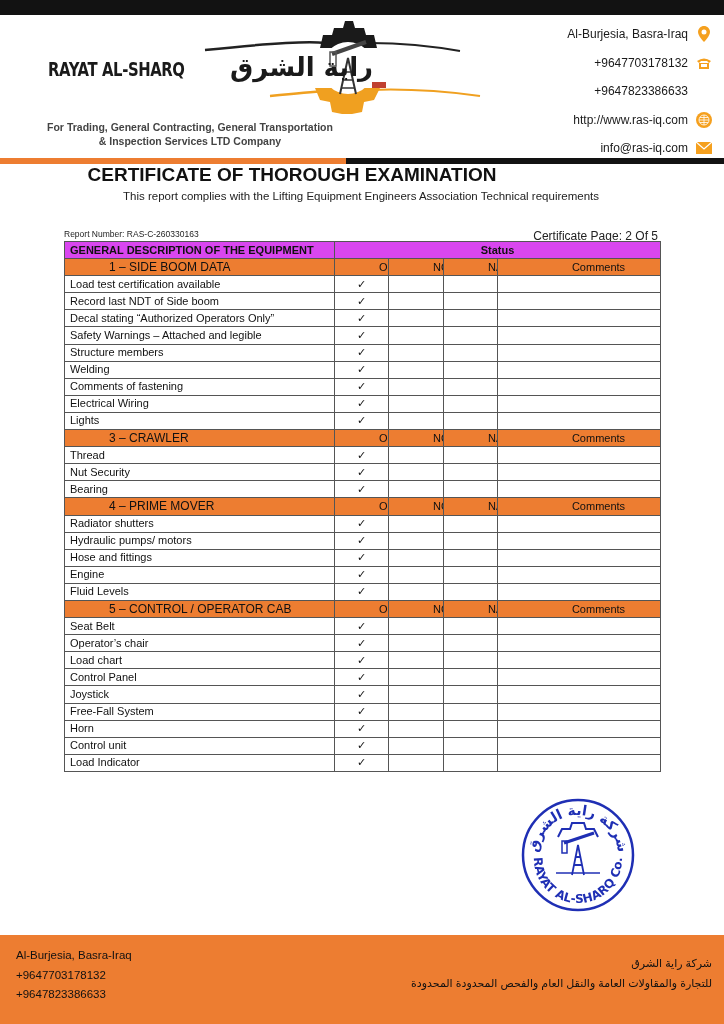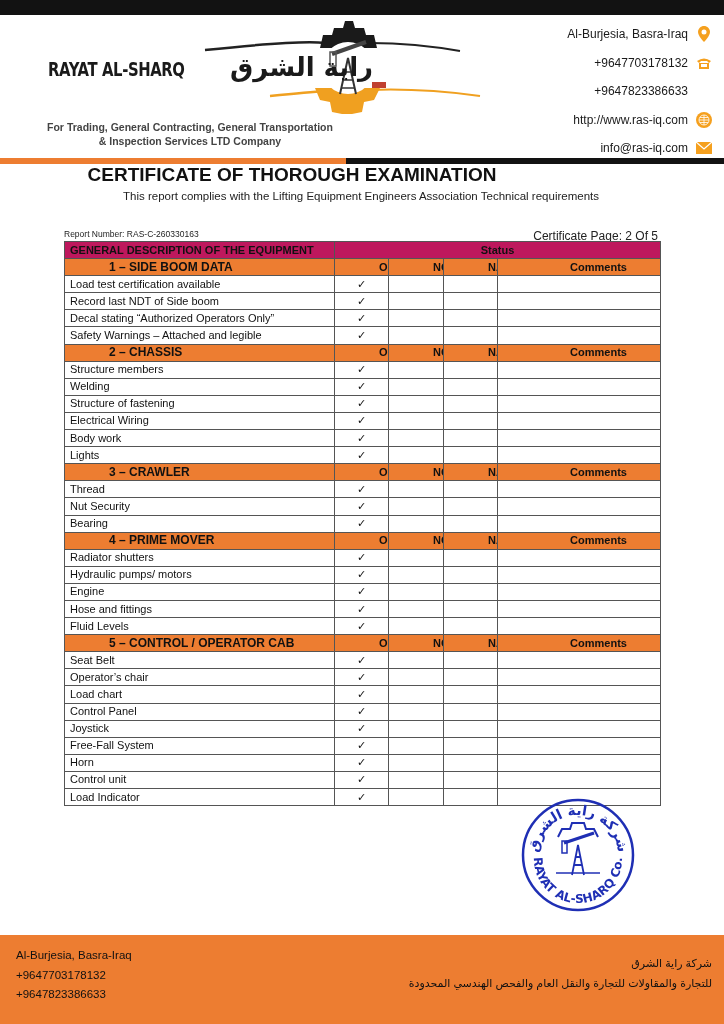--- a/index.html
+++ b/index.html
@@ -29,22 +29,22 @@
   .subtitle { position: absolute; left: 0; top: 190px; width: 722px; text-align: center; font-size: 11.5px; color: #222; }
 
   .report-num { position: absolute; left: 64px; top: 229px; font-size: 8.5px; color: #222; }
   .cert-page { position: absolute; right: 66px; top: 229px; font-size: 12px; color: #222; }
 
   
   table.exam { position: absolute; left: 64px; top: 241px; width: 596px; border-collapse: collapse; table-layout: fixed; }
   table.exam td { border: 1px solid #555; height: 17.1px; font-size: 11px; padding: 0 5px; line-height: 15px; vertical-align: middle; white-space: nowrap; overflow: hidden; }
   table.exam td.desc { font-weight: normal; color: #111; }
   table.exam td.center { text-align: center; }
-  table.exam tr.head td { font-weight: bold; background: #be185d; }
-  table.exam tr.section td { background: #ed7d31; font-weight: bold; color: #111; font-size: 12px; padding-left: 44px; }
+  table.exam tr.head td { font-weight: bold; background: #d946ef; }
+  table.exam tr.section td { background: #ed7d31; font-weight: normal; color: #111; font-size: 12px; padding-left: 44px; }
   table.exam tr.section td.center { font-size: 11px; }
   .check { font-size: 11px; font-weight: normal; color: #111; }
 
   
   .stamp { position: absolute; left: 520px; top: 797px; width: 116px; height: 116px; }
 
   
   .footer { position: absolute; left: 0; top: 935px; width: 724px; height: 89px; background: #ed7d31; }
   .footer-left { position: absolute; left: 16px; top: 11px; font-size: 11.5px; line-height: 19.5px; color: #111; }
   .footer-right { position: absolute; right: 12px; top: 18px; text-align: right; direction: rtl; font-size: 11px; line-height: 20px; color: #111; }
@@ -177,57 +177,43 @@
         <td class="center"></td>
         <td></td>
       </tr>
       <tr>
         <td class="desc">Safety Warnings – Attached and legible</td>
         <td class="center check">✓</td>
         <td class="center"></td>
         <td class="center"></td>
         <td></td>
       </tr>
-      <tr class="section">
-        <td class="desc">2 – CHASSIS</td>
-        <td class="center">OK</td>
-        <td class="center">NO</td>
-        <td class="center">NA</td>
-        <td class="center">Comments</td>
-      </tr>
       <tr>
         <td class="desc">Structure members</td>
         <td class="center check">✓</td>
         <td class="center"></td>
         <td class="center"></td>
         <td></td>
       </tr>
       <tr>
         <td class="desc">Welding</td>
         <td class="center check">✓</td>
         <td class="center"></td>
         <td class="center"></td>
         <td></td>
       </tr>
       <tr>
-        <td class="desc">Structure of fastening</td>
+        <td class="desc">Comments of fastening</td>
         <td class="center check">✓</td>
         <td class="center"></td>
         <td class="center"></td>
         <td></td>
       </tr>
       <tr>
         <td class="desc">Electrical Wiring</td>
-        <td class="center check">✓</td>
-        <td class="center"></td>
-        <td class="center"></td>
-        <td></td>
-      </tr>
-      <tr>
-        <td class="desc">Body work</td>
         <td class="center check">✓</td>
         <td class="center"></td>
         <td class="center"></td>
         <td></td>
       </tr>
       <tr>
         <td class="desc">Lights</td>
         <td class="center check">✓</td>
         <td class="center"></td>
         <td class="center"></td>
@@ -276,28 +262,28 @@
         <td></td>
       </tr>
       <tr>
         <td class="desc">Hydraulic pumps/ motors</td>
         <td class="center check">✓</td>
         <td class="center"></td>
         <td class="center"></td>
         <td></td>
       </tr>
       <tr>
+        <td class="desc">Hose and fittings</td>
+        <td class="center check">✓</td>
+        <td class="center"></td>
+        <td class="center"></td>
+        <td></td>
+      </tr>
+      <tr>
         <td class="desc">Engine</td>
-        <td class="center check">✓</td>
-        <td class="center"></td>
-        <td class="center"></td>
-        <td></td>
-      </tr>
-      <tr>
-        <td class="desc">Hose and fittings</td>
         <td class="center check">✓</td>
         <td class="center"></td>
         <td class="center"></td>
         <td></td>
       </tr>
       <tr>
         <td class="desc">Fluid Levels</td>
         <td class="center check">✓</td>
         <td class="center"></td>
         <td class="center"></td>
@@ -398,15 +384,15 @@
 </div>
 
 <div class="footer">
   <div class="footer-left">
     <div>Al-Burjesia, Basra-Iraq</div>
     <div>+9647703178132</div>
     <div>+9647823386633</div>
   </div>
   <div class="footer-right">
     <div>شركة راية الشرق</div>
-    <div>للتجارة والمقاولات للتجارة والنقل العام والفحص الهندسي المحدودة</div>
+    <div>للتجارة والمقاولات العامة والنقل العام والفحص المحدودة المحدودة</div>
   </div>
 </div>
 
 </body></html>

